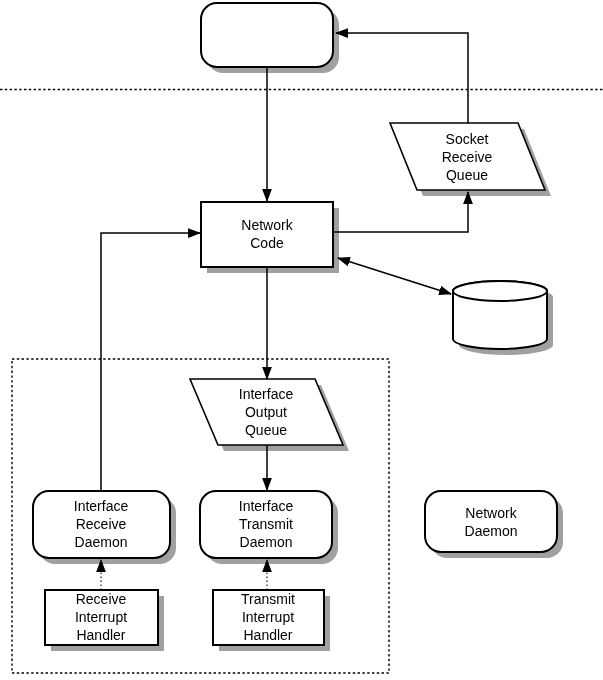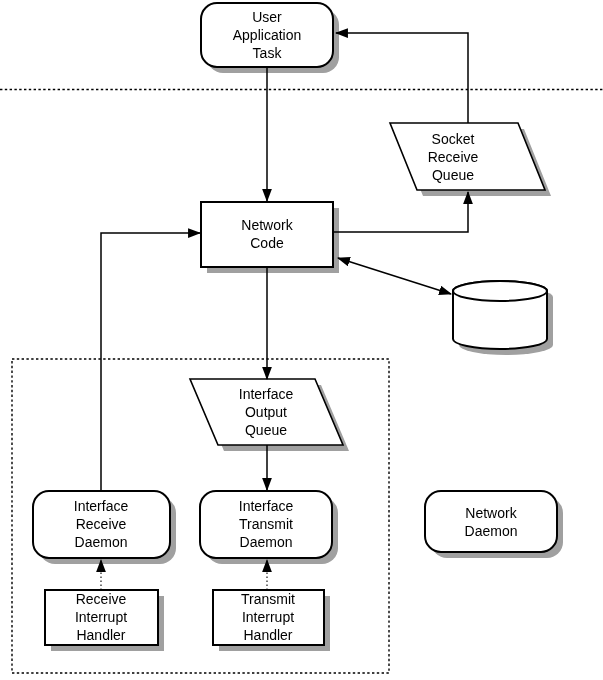--- a/index.html
+++ b/index.html
@@ -12,21 +12,21 @@
   .para{stroke-width:1.6;}
   .edge{fill:none;stroke:var(--line,#000);stroke-width:1.5;}
   .dotted{fill:none;stroke:var(--line,#000);stroke-width:1.4;stroke-dasharray:2.4 2.4;}
   .dotarrow{fill:none;stroke:var(--line,#000);stroke-width:1.1;stroke-dasharray:1.6 2.4;}
   .arrhead{fill:var(--line,#000);}
   
   .labels{position:absolute;left:0;top:0;width:100%;height:100%;pointer-events:none;}
   .lbl{position:absolute;transform:translate(-50%,-50%);text-align:center;white-space:pre-line;
        font-size:14px;line-height:18px;color:var(--line,#000);}
   #lbl-uat{left:267px;top:35px}
-  #lbl-srq{left:453px;top:157px}
+  #lbl-srq{left:467px;top:157px}
   #lbl-nc{left:267px;top:234px}
   #lbl-rt{left:500px;top:314px}
   #lbl-ioq{left:266px;top:412px}
   #lbl-ird{left:101px;top:524px}
   #lbl-itd{left:266px;top:524px}
   #lbl-nd{left:491px;top:522px}
   #lbl-rih{left:101px;top:617px}
   #lbl-tih{left:268px;top:617px}
 </style>
 </head>
@@ -101,23 +101,20 @@
     <path class="edge" d="M333,232 L468,232 L468,192" marker-end="url(#arr)"></path>
     <path class="edge" d="M338,258 L451,294" marker-start="url(#arr)" marker-end="url(#arr)"></path>
     <path class="edge" d="M267,267 L267,379" marker-end="url(#arr)"></path>
     <path class="edge" d="M267,445 L267,490" marker-end="url(#arr)"></path>
     <path class="edge" d="M101,491 L101,233 L200,233" marker-end="url(#arr)"></path>
     <path class="dotarrow" d="M101,590 L101,560" marker-end="url(#arr)"></path>
     <path class="dotarrow" d="M267,590 L267,560" marker-end="url(#arr)"></path>
   </svg>
 
   <div class="labels">
-    <div class="lbl" id="lbl-uat">User
-Application
-Task</div>
     <div class="lbl" id="lbl-srq">Socket
 Receive
 Queue</div>
     <div class="lbl" id="lbl-nc">Network
 Code</div>
     <div class="lbl" id="lbl-ioq">Interface
 Output
 Queue</div>
     <div class="lbl" id="lbl-ird">Interface
 Receive

